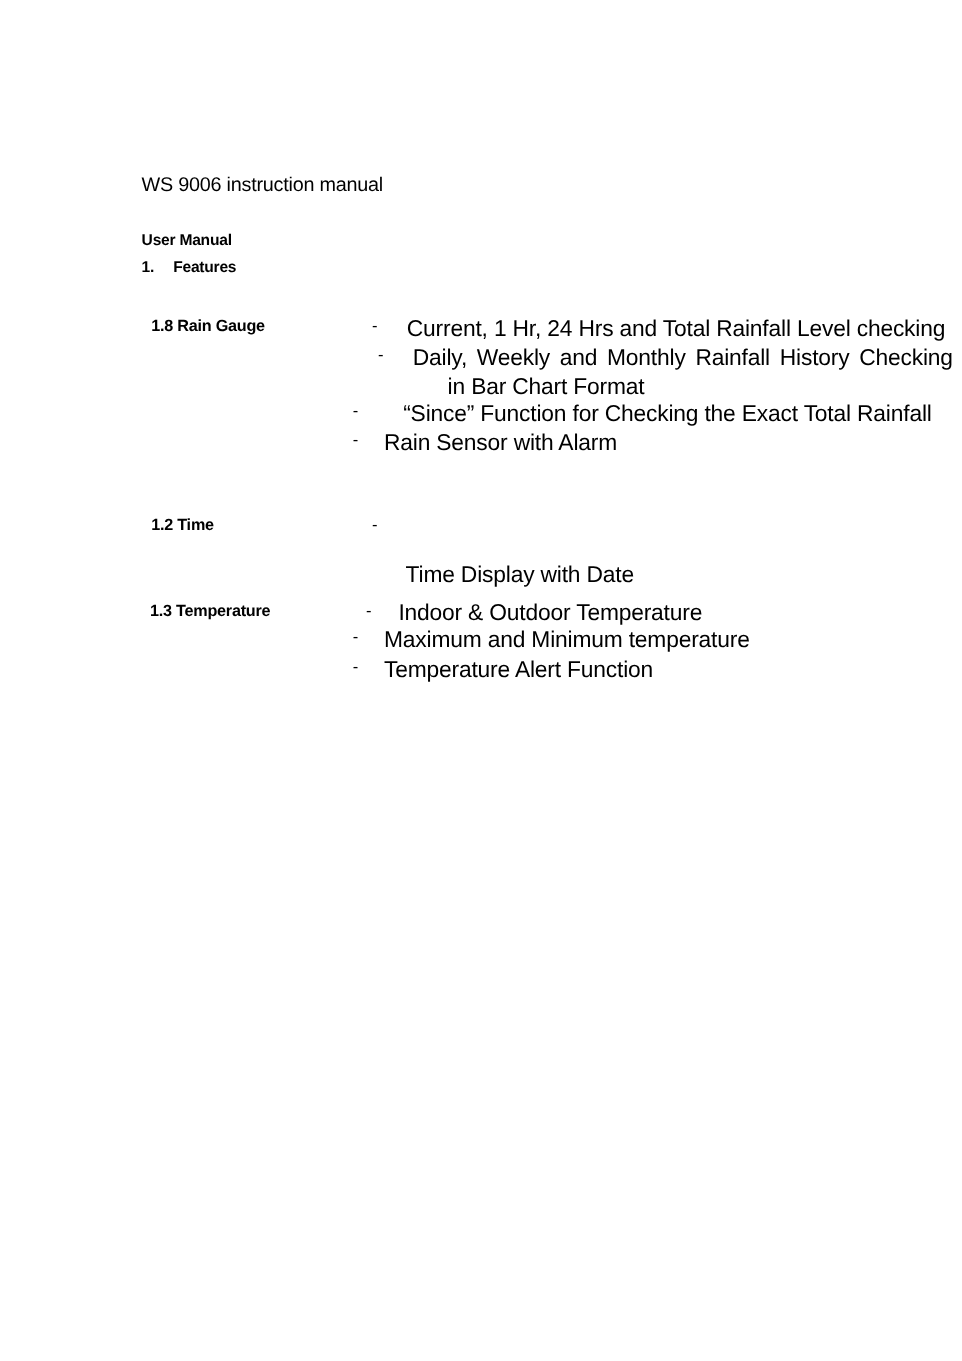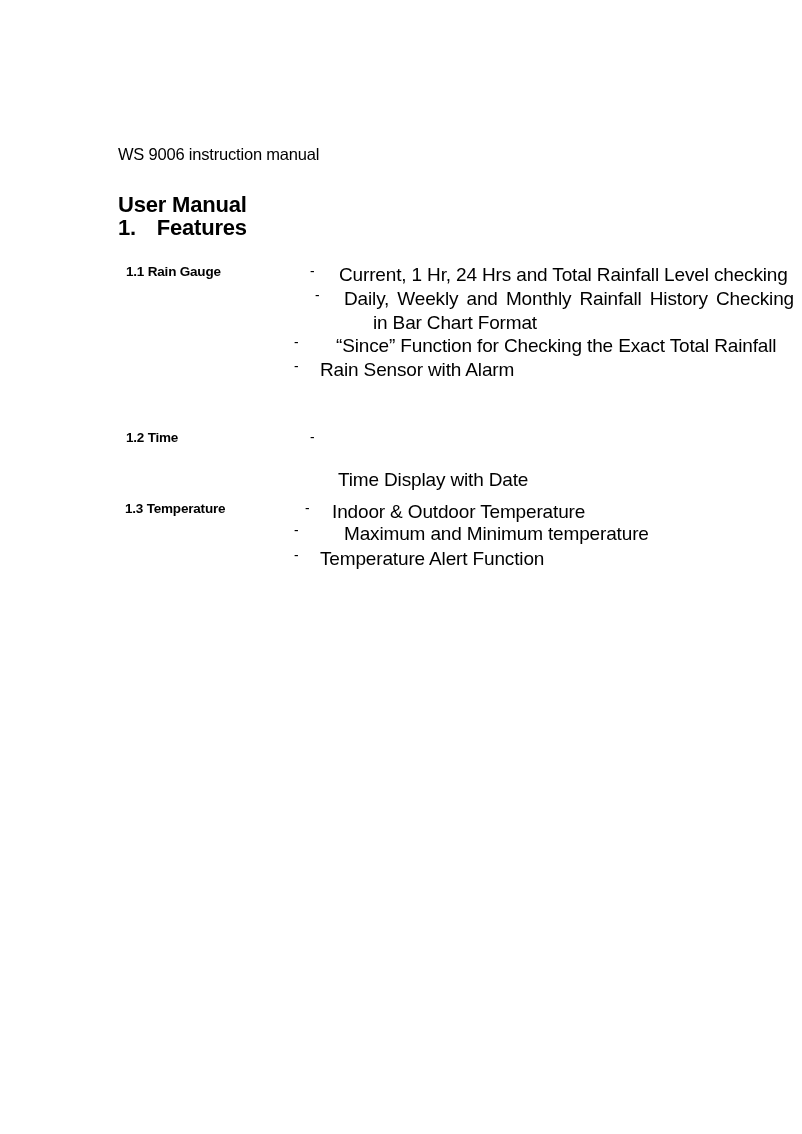--- a/index.html
+++ b/index.html
@@ -1,51 +1,51 @@
 <!DOCTYPE html>
 <html><head>
 <meta charset="utf-8">
 <style>
   html, body { margin: 0; padding: 0; background: #ffffff; }
   body { width: 802px; height: 1134px; position: relative; overflow: hidden;
          font-family: "Liberation Sans", sans-serif; color: #000; }
   .abs { position: absolute; white-space: nowrap; }
   .title { font-size: 16.5px; font-weight: normal; letter-spacing: -0.2px; }
-  .h1 { font-size: 22px; font-weight: bold; letter-spacing: -0.2px; }
+  .h1 { font-size: 13px; font-weight: bold; letter-spacing: -0.2px; }
   .label { font-size: 13.5px; font-weight: bold; letter-spacing: -0.2px; }
   .item { font-size: 19px; letter-spacing: -0.15px; }
   .dash { font-size: 13.8px; }
 </style>
 </head>
 <body>
 
 <div>
   <div class="abs title" style="left:118px; top:145px;">WS 9006 instruction manual</div>
   <div class="abs h1" style="left:118px; top:192px;">User Manual</div>
   <div class="abs h1" style="left:118px; top:215px;">
     <span>1.</span>
     <span style="display:inline-block; width:9px;"></span>
     <span>Features</span>
   </div>
 
-  <div class="abs label" style="left:126px; top:264px;">1.1 Rain Gauge</div>
+  <div class="abs label" style="left:126px; top:264px;">1.8 Rain Gauge</div>
   <div class="abs dash" style="left:310px; top:264px;">-</div>
   <div class="abs item" style="left:339px; top:264px;">Current, 1 Hr, 24 Hrs and Total Rainfall Level checking</div>
   <div class="abs dash" style="left:315px; top:288px;">-</div>
   <div class="abs item" style="left:344px; top:288px; word-spacing:3px;">Daily, Weekly and Monthly Rainfall History Checking</div>
   <div class="abs item" style="left:373px; top:312px;">in Bar Chart Format</div>
   <div class="abs dash" style="left:294px; top:335px;">-</div>
   <div class="abs item" style="left:336px; top:335px;">“Since” Function for Checking the Exact Total Rainfall</div>
   <div class="abs dash" style="left:294px; top:359px;">-</div>
   <div class="abs item" style="left:320px; top:359px;">Rain Sensor with Alarm</div>
 
   <div class="abs label" style="left:126px; top:430px;">1.2 Time</div>
   <div class="abs dash" style="left:310px; top:430px;">-</div>
   <div class="abs item" style="left:338px; top:430px;margin-top:39px;">Time Display with Date</div>
 
   <div class="abs label" style="left:125px; top:501px;">1.3 Temperature</div>
   <div class="abs dash" style="left:305px; top:501px;">-</div>
   <div class="abs item" style="left:332px; top:501px;">Indoor &amp; Outdoor Temperature</div>
   <div class="abs dash" style="left:294px; top:523px;">-</div>
-  <div class="abs item" style="left:320px; top:523px;margin-left:24px;">Maximum and Minimum temperature</div>
+  <div class="abs item" style="left:320px; top:523px;">Maximum and Minimum temperature</div>
   <div class="abs dash" style="left:294px; top:548px;">-</div>
   <div class="abs item" style="left:320px; top:548px;text-align:right;">Temperature Alert Function</div>
 </div>
 
 </body></html>

